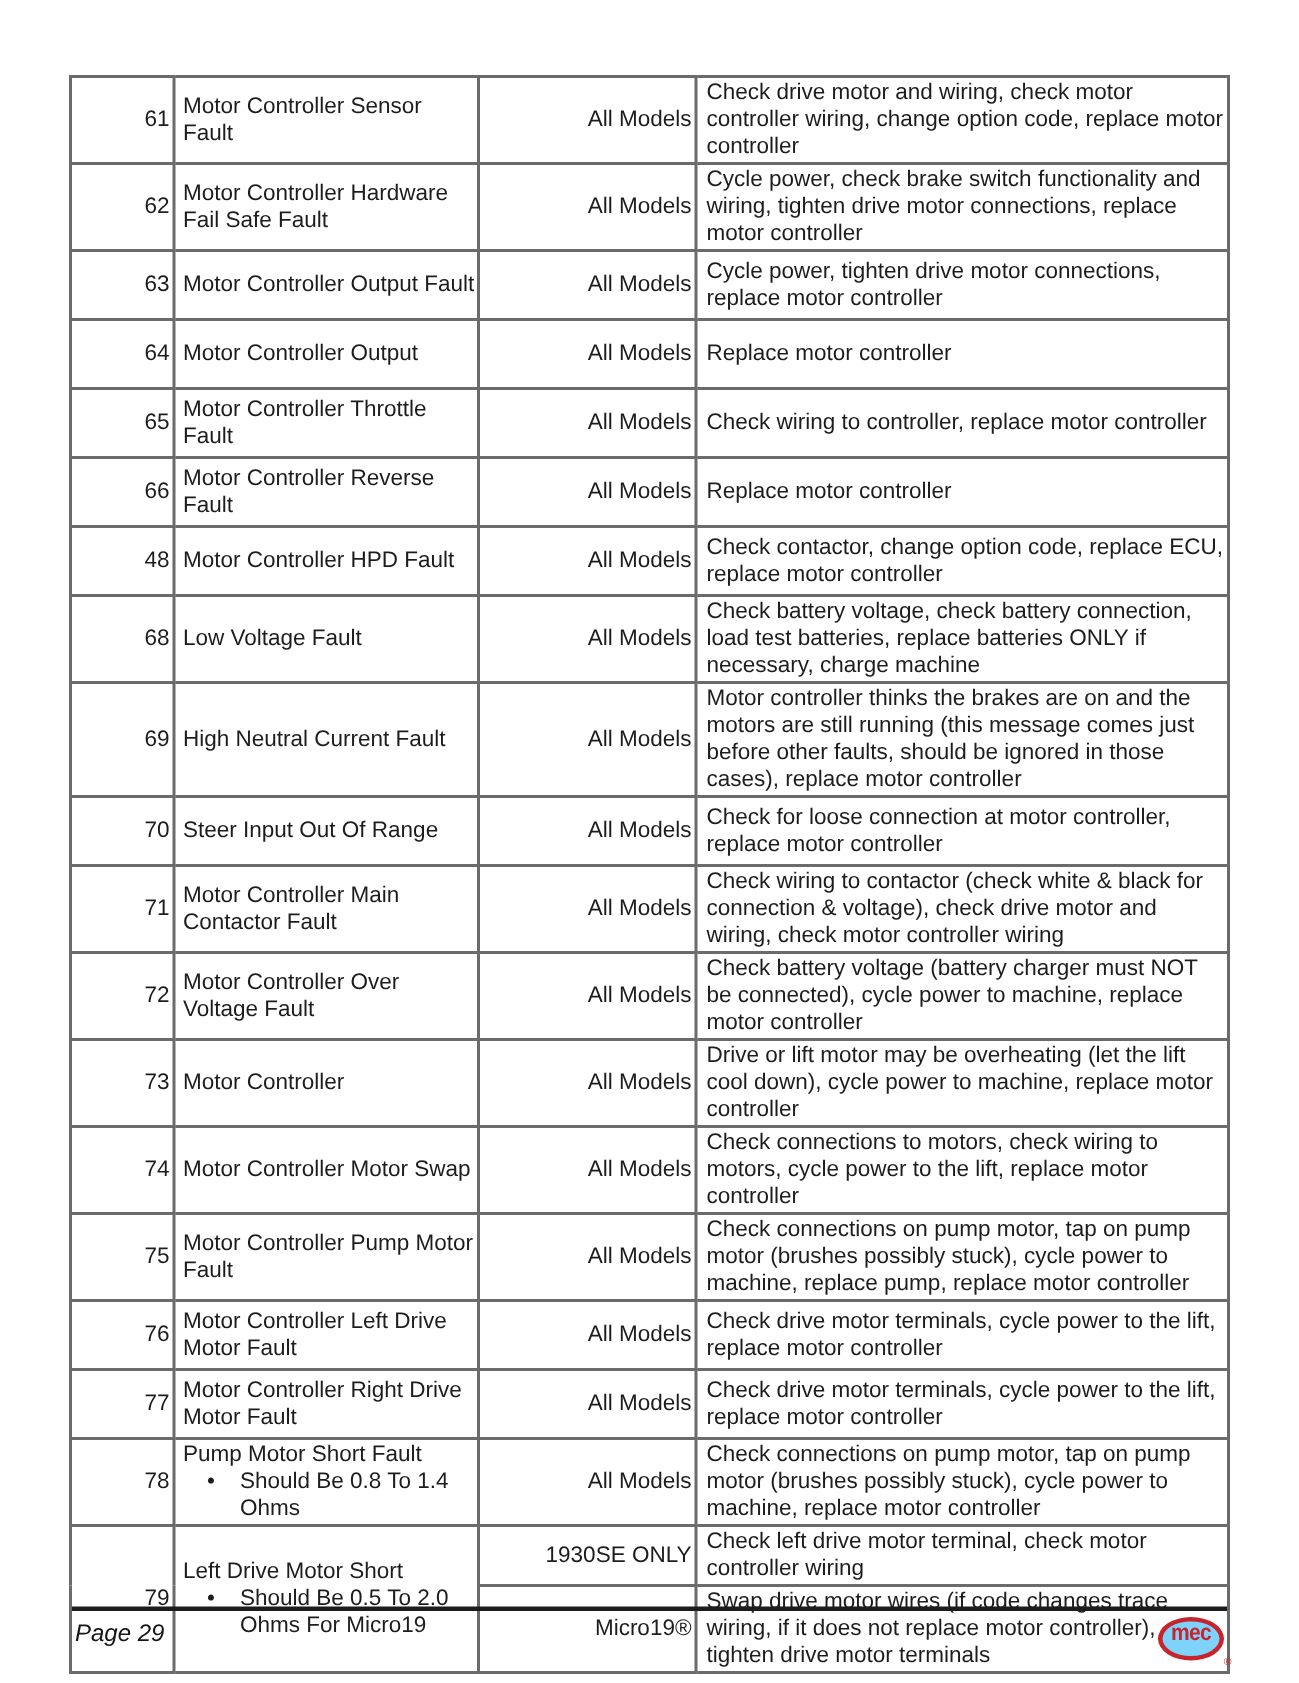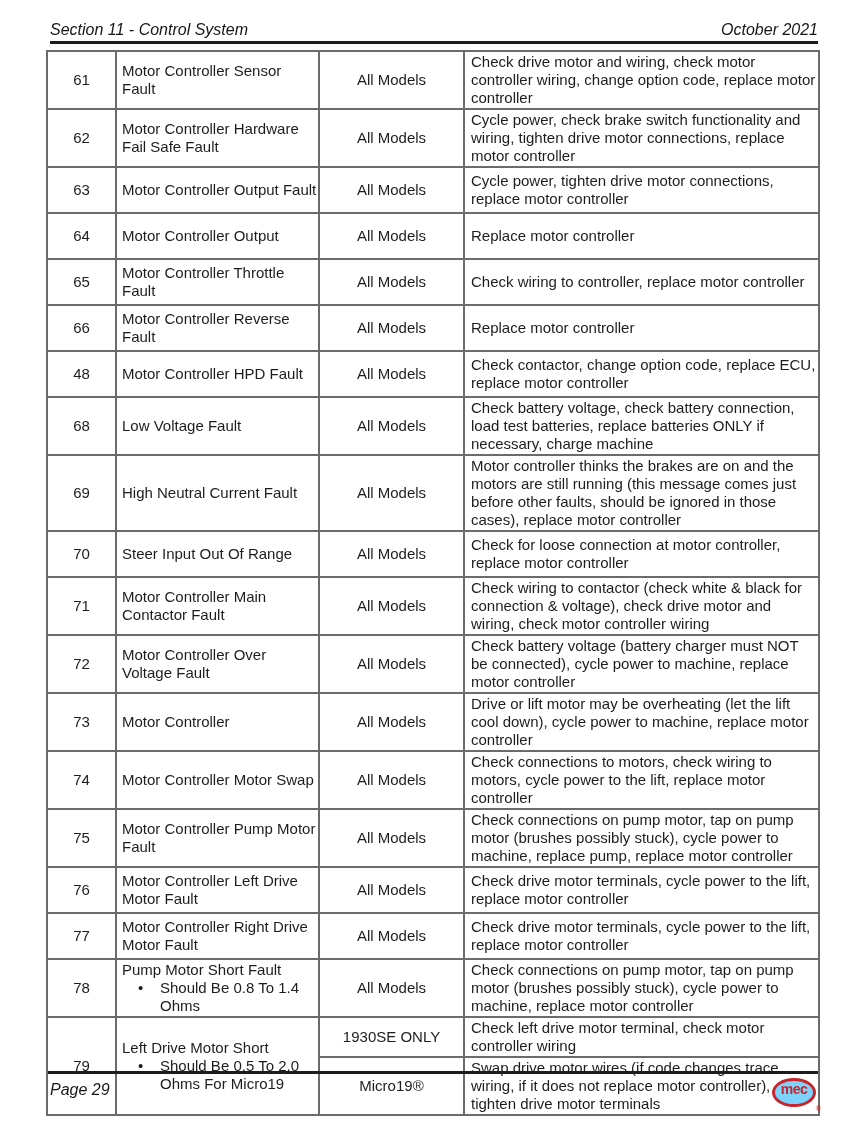--- a/index.html
+++ b/index.html
@@ -40,23 +40,23 @@
   }
   .fault-table td {
     border: 2px solid #6b6b6b;
     font-size: 15px;
     line-height: 18px;
     color: #1d1d1d;
     vertical-align: middle;
     padding: 1px 6px;
     overflow: hidden;
   }
-  .fault-table td.code   { text-align: center; padding: 13px 2px; }
+  .fault-table td.code   { text-align: right; padding: 13px 2px; }
   .fault-table td.fault  { padding: 1px 0 1px 5px; }
-  .fault-table td.models { text-align: center; padding: 1px 2px; }
+  .fault-table td.models { text-align: right; padding: 1px 2px; }
   .fault-table td.remedy { padding: 1px 1px 1px 6px; }
   .bullet-row { display: flex; padding-left: 16px; }
   .bullet-row .dot { width: 14px; flex: 0 0 14px; text-align: left; }
   .bullet-row .bullet-text { flex: 1 1 auto; padding-left: 8px; }
   
   .page-footer {
     position: absolute;
     top: 1071px;
     left: 48px;
     right: 48px;
@@ -104,24 +104,20 @@
     bottom: -2px;
     font-size: 7px;
     color: #c8242b;
   }
 </style>
 </head>
 <body>
 
 <div class="page">
 
-  <header class="page-header">
-    <span>Section 11 - Control System</span>
-    <span>October 2021</span>
-  </header>
 
   <table class="fault-table">
     <colgroup>
       <col style="width:69px">
       <col style="width:203px">
       <col style="width:145px">
       <col style="width:355px">
     </colgroup>
     <tbody>
         <tr>

